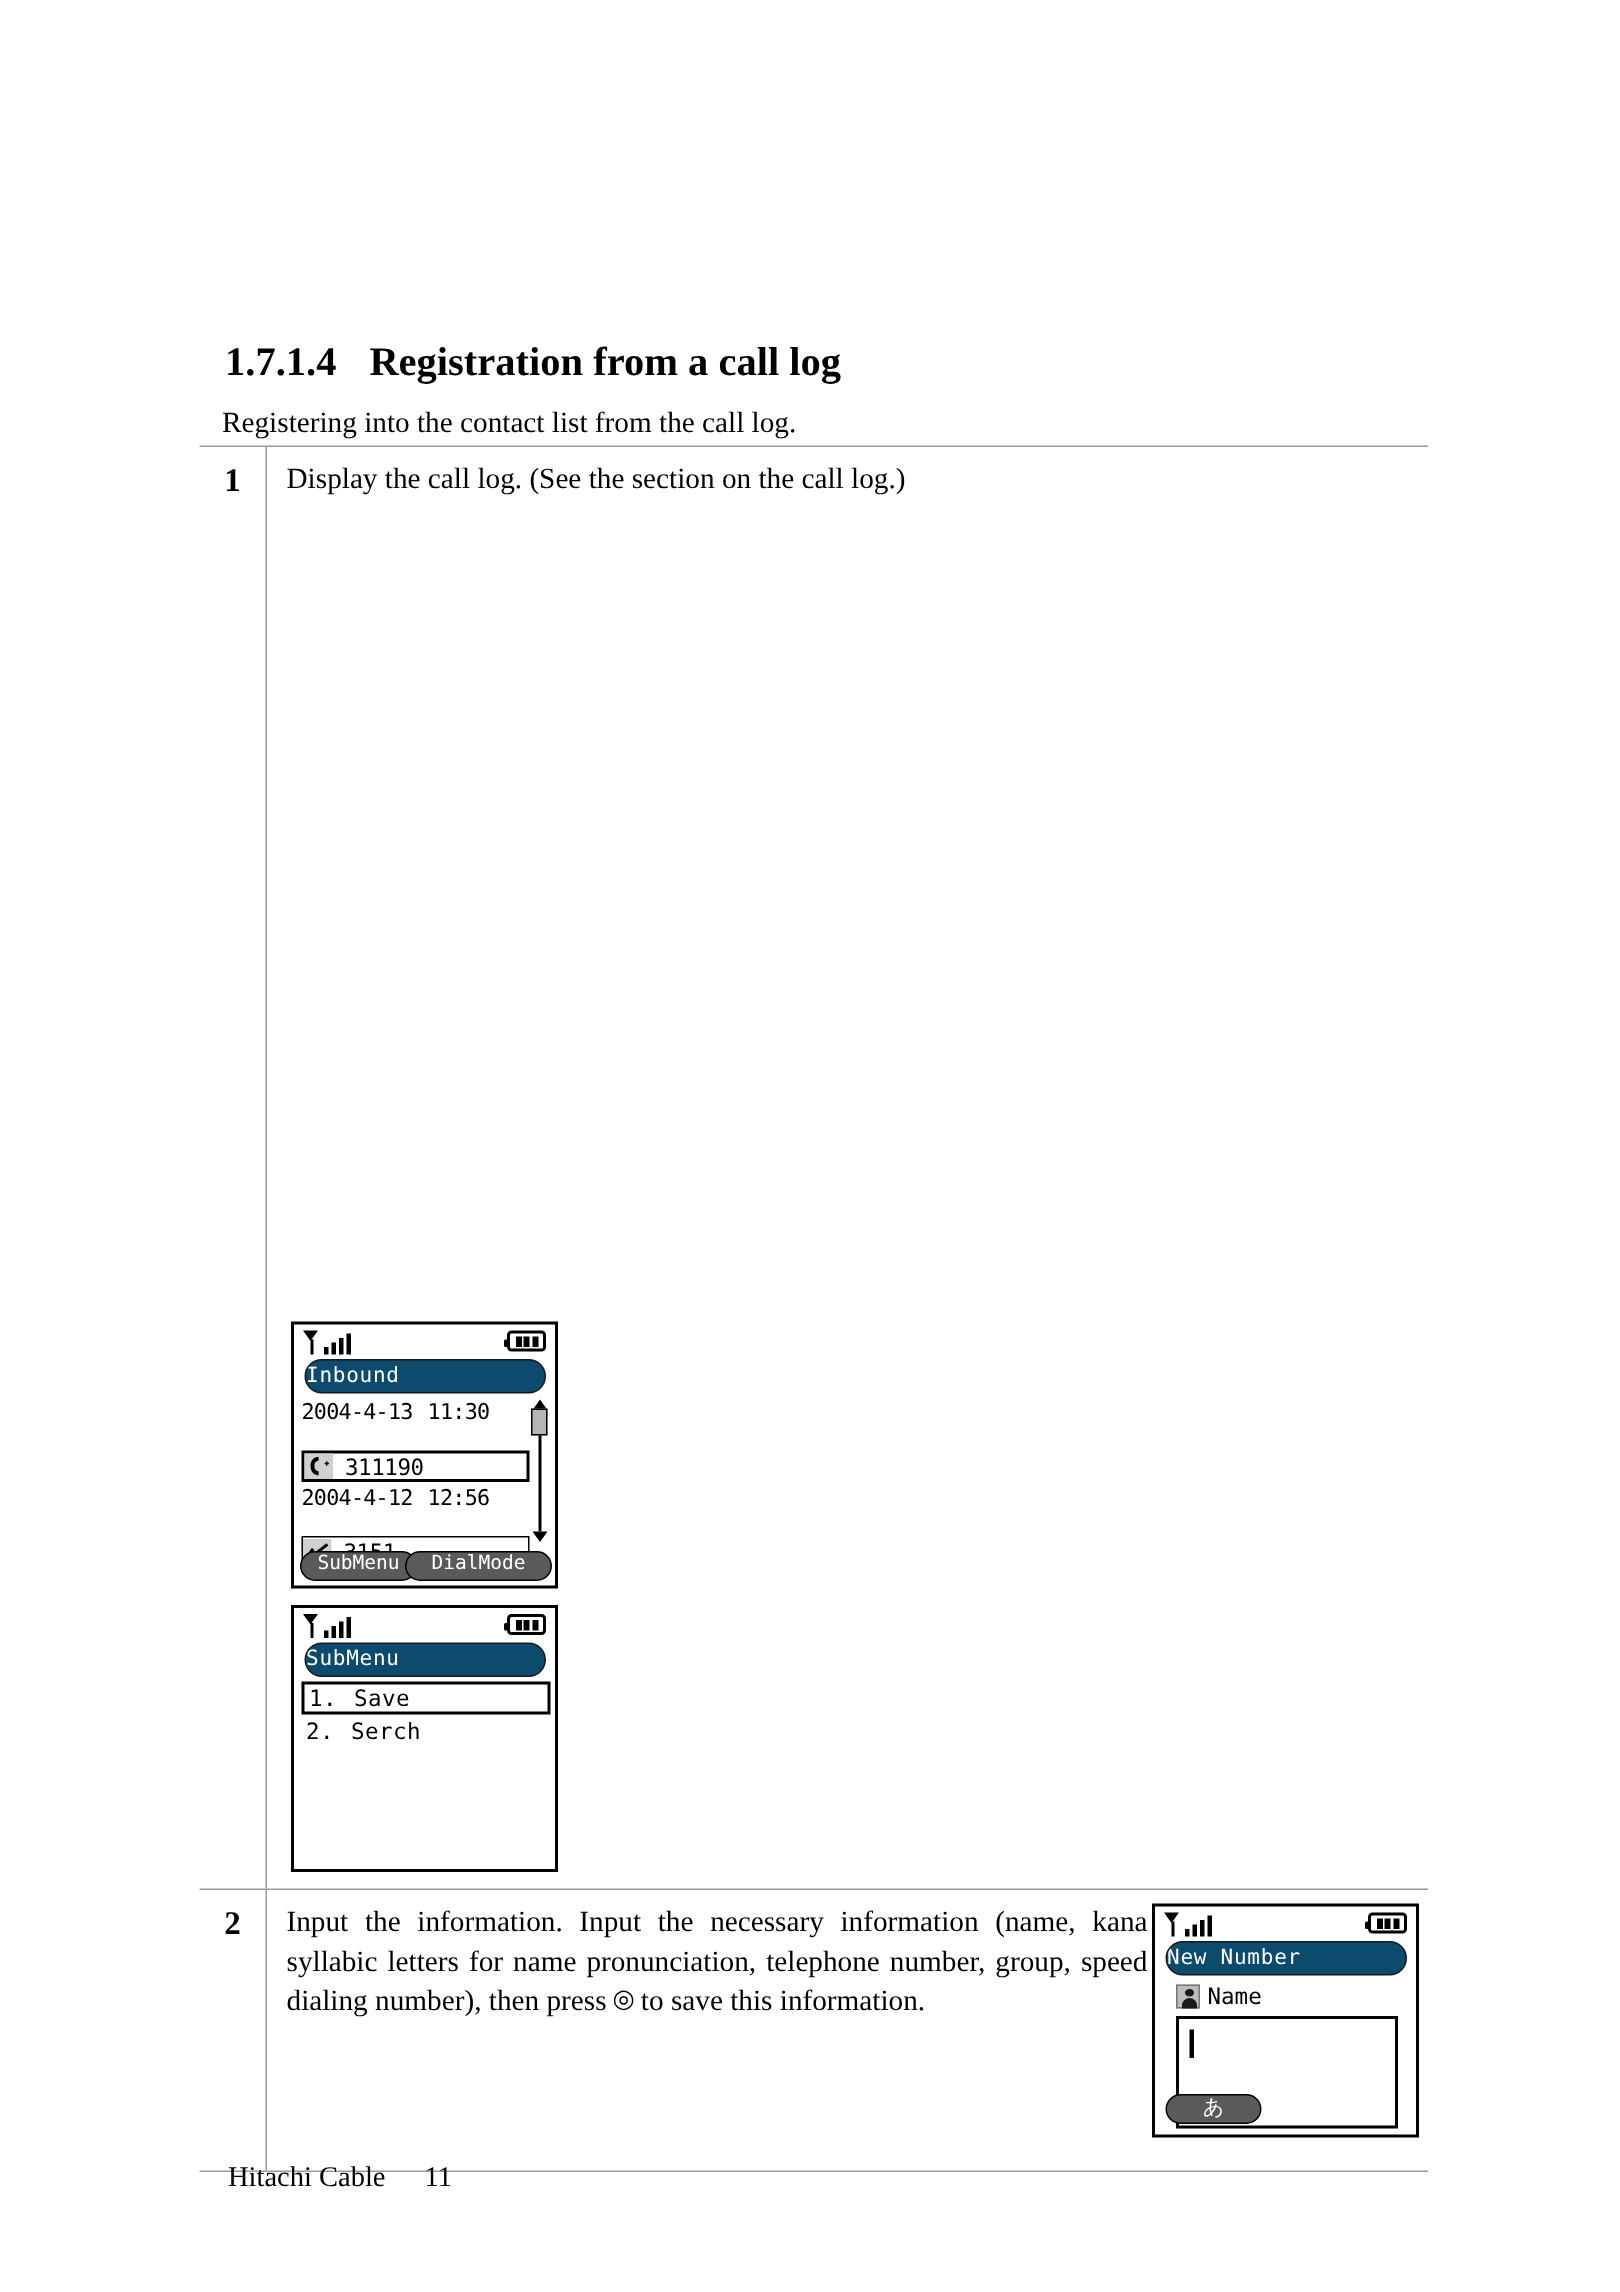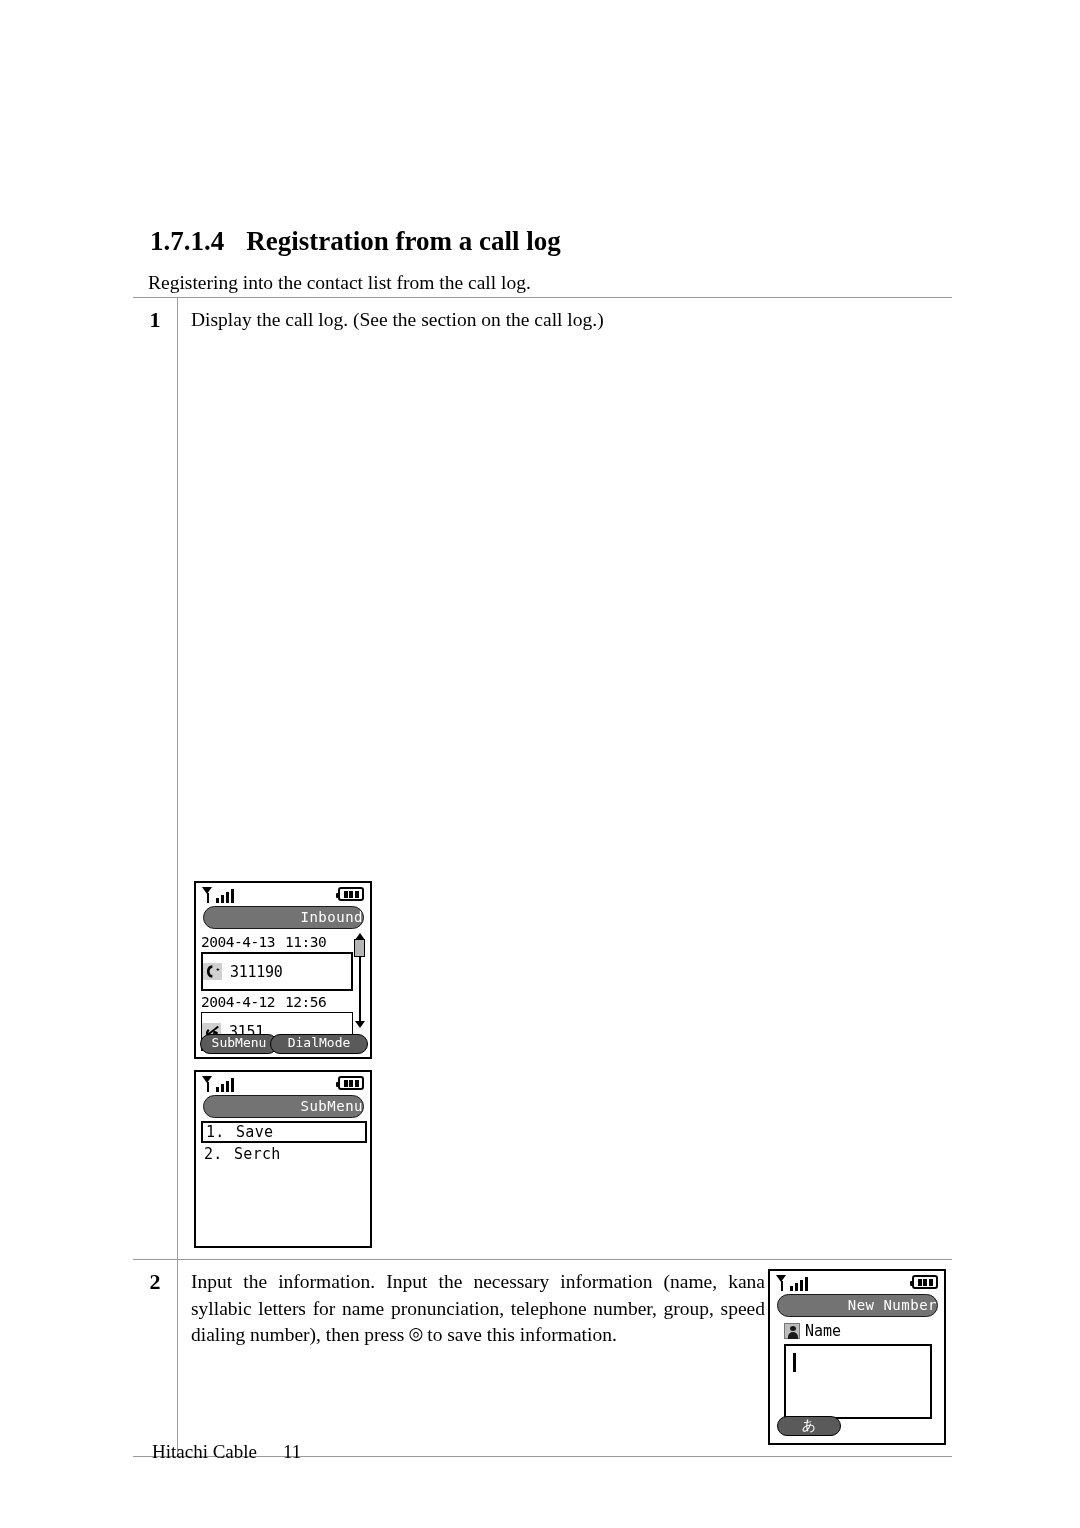--- a/index.html
+++ b/index.html
@@ -107,21 +107,21 @@
   .phone {
     width: 178px;
     height: 178px;
     border: 2.5px solid #000;
     background: #fff;
     box-sizing: border-box;
     position: relative;
     font-family: "DejaVu Sans Mono", monospace;
     margin-bottom: 11px;
   }
-  .phone.screen3 { height: 176px; }
+  .phone.screen3 { height: 156px; }
 
   
   .statusbar {
     position: absolute;
     left: 0; top: 0;
     width: 100%;
     height: 23px;
   }
   .signal {
     position: absolute;
@@ -179,28 +179,28 @@
   }
   .battery i { display: block; width: 4px; height: 7px; background: #000; }
 
   
   .title-pill {
     position: absolute;
     left: 7px;
     top: 23px;
     width: 161px;
     height: 23px;
-    background: #737373;
+    background: #0c4a6e;
     border-radius: 12px;
     border: 1.6px solid #1a1a1a;
     box-sizing: border-box;
     color: #ffffff;
     font-size: 14px;
     line-height: 20px;
-    text-align: right;
+    text-align: left;
     letter-spacing: 0.5px;
     overflow: hidden;
     white-space: nowrap;
   }
 
   
   .loglist {
     position: absolute;
     left: 5px;
     top: 50px;
@@ -208,25 +208,25 @@
   }
   .log-date {
     font-size: 14.5px;
     line-height: 18px;
     letter-spacing: -0.5px;
     white-space: nowrap;
   }
   .log-date .tm { margin-left: 10px; }
   .log-item {
     border: 2px solid #000;
-    height: 39px;
+    height: 21px;
     box-sizing: border-box;
     display: flex;
     align-items: center;
-    margin: 1px 0 2px 0;
+    margin: 16px 0 2px 0;
     background: #fff;
   }
   .log-item.thin { border-width: 1.6px; }
   .call-icon {
     width: 19px; height: 17px;
     flex: 0 0 19px;
     background: #d0d0d0;
     margin-left: 0px;
     position: relative;
     display: flex;

